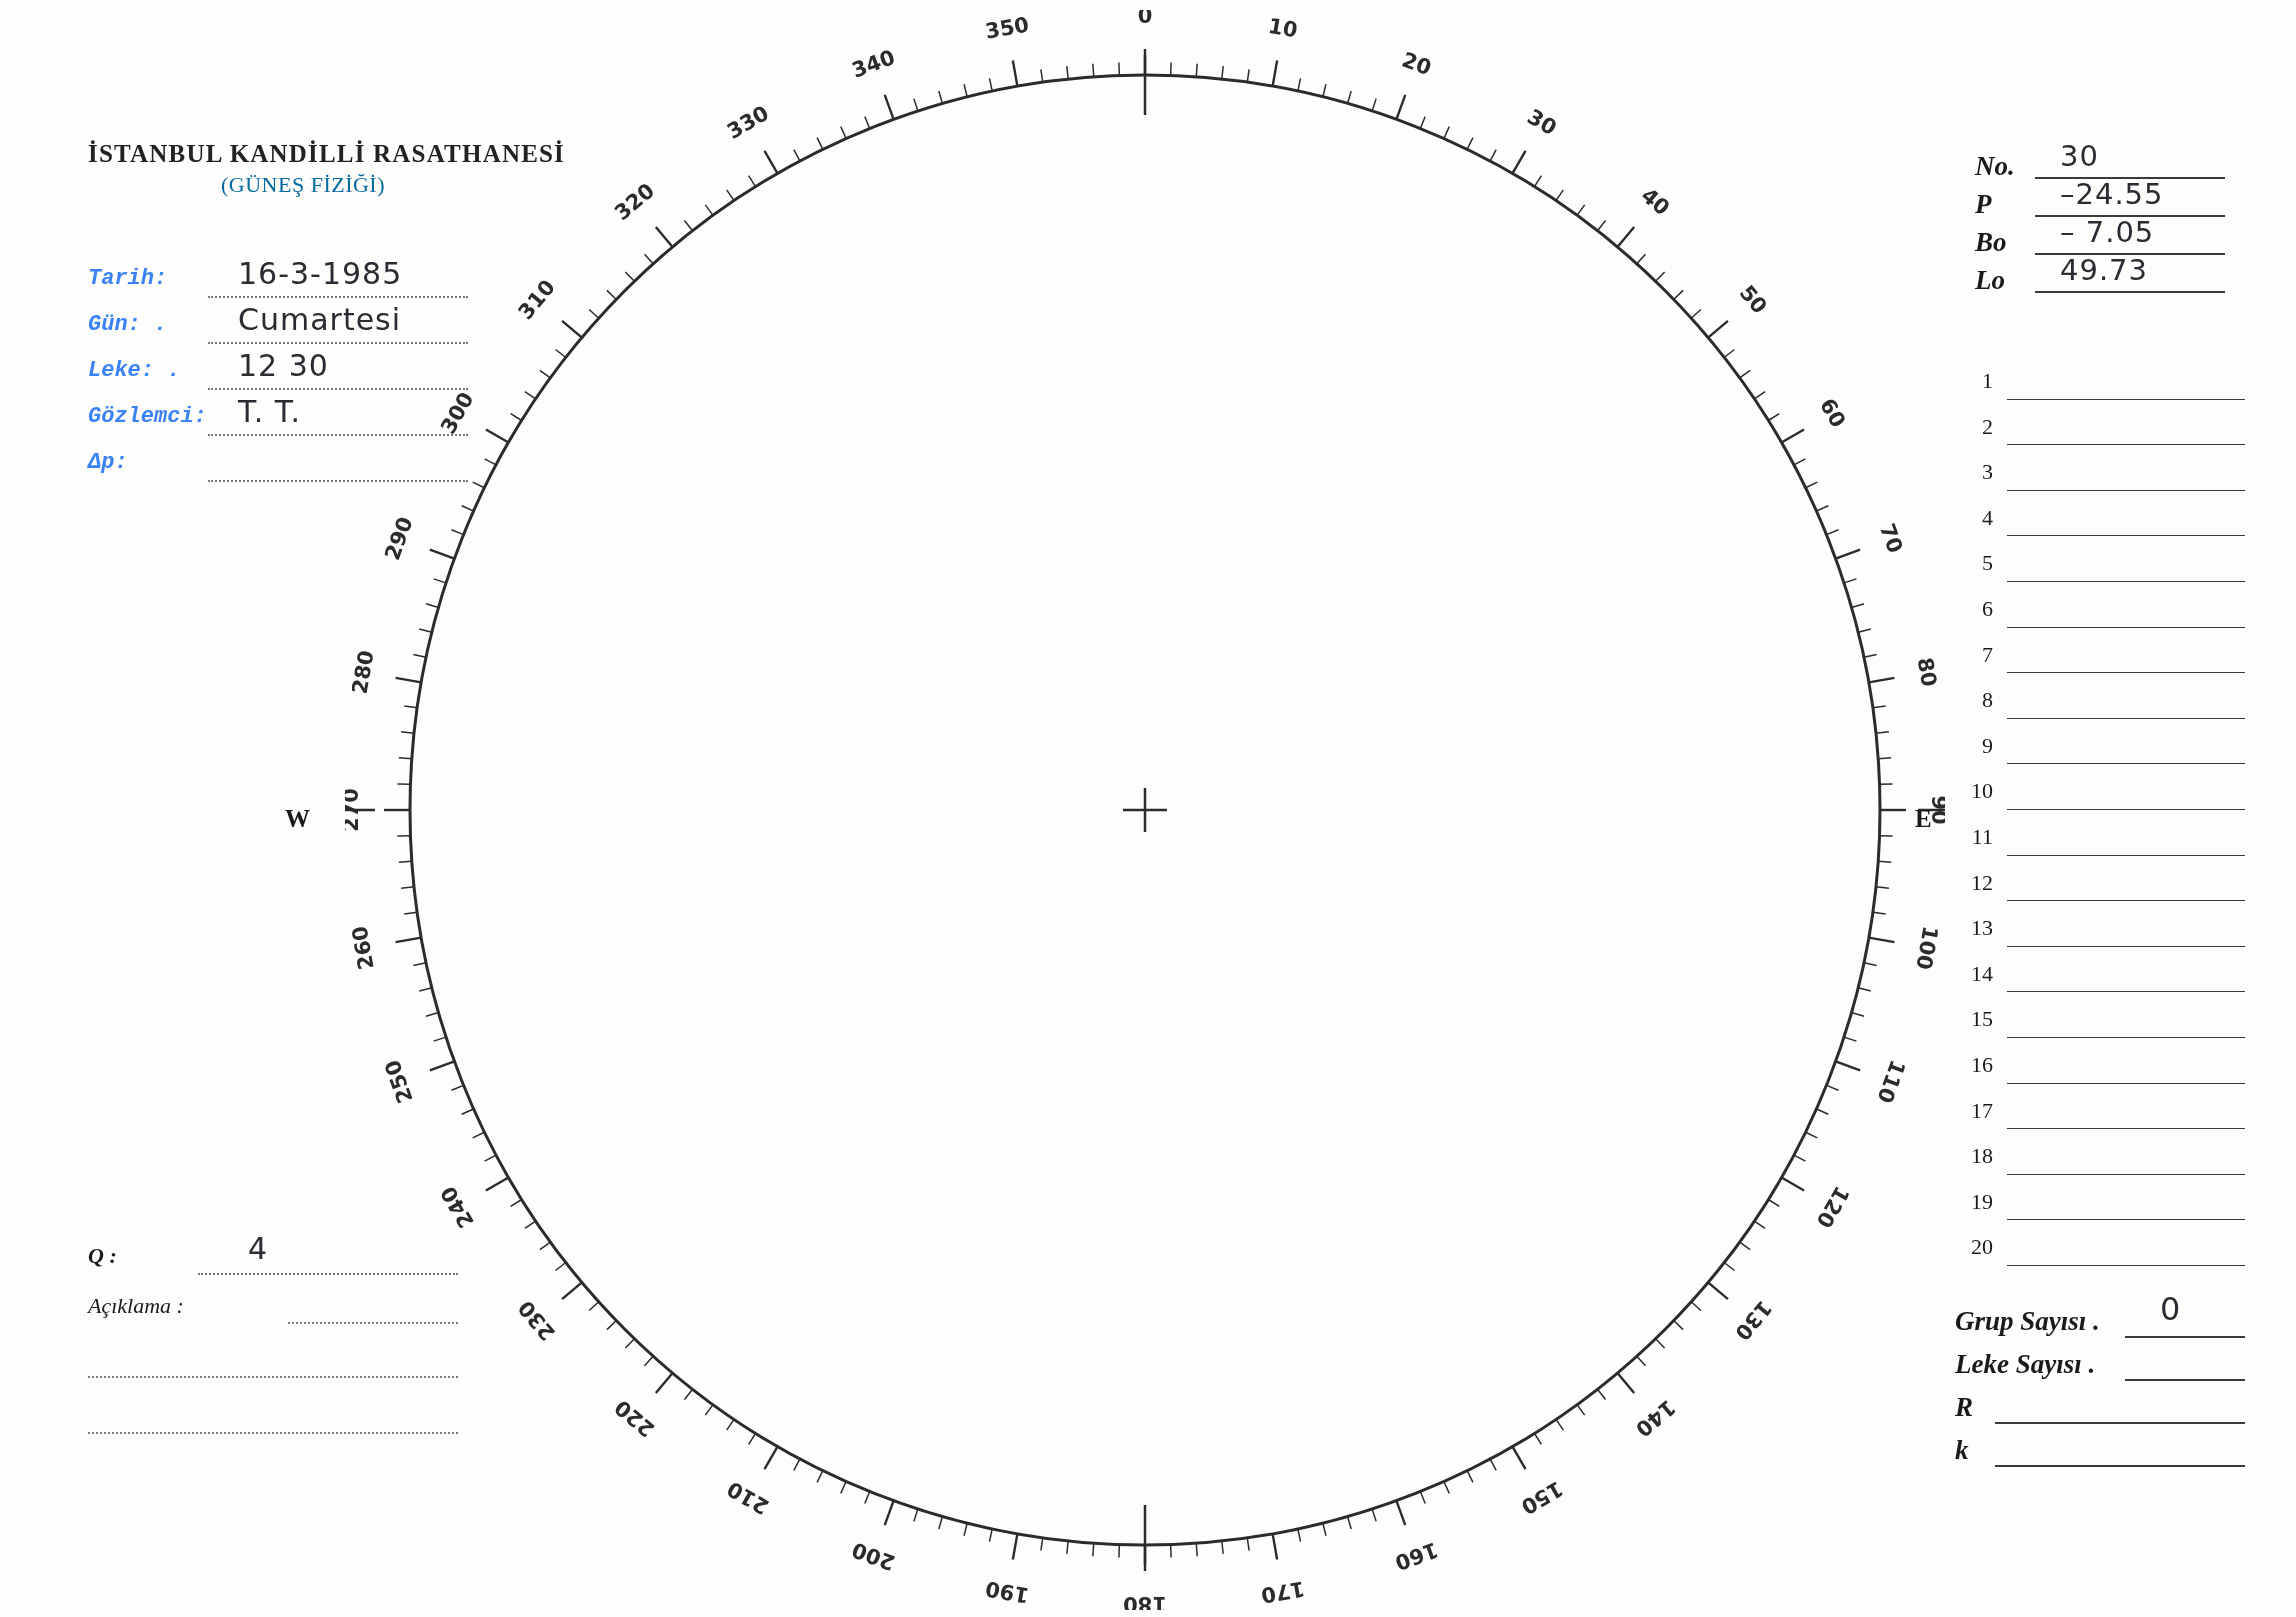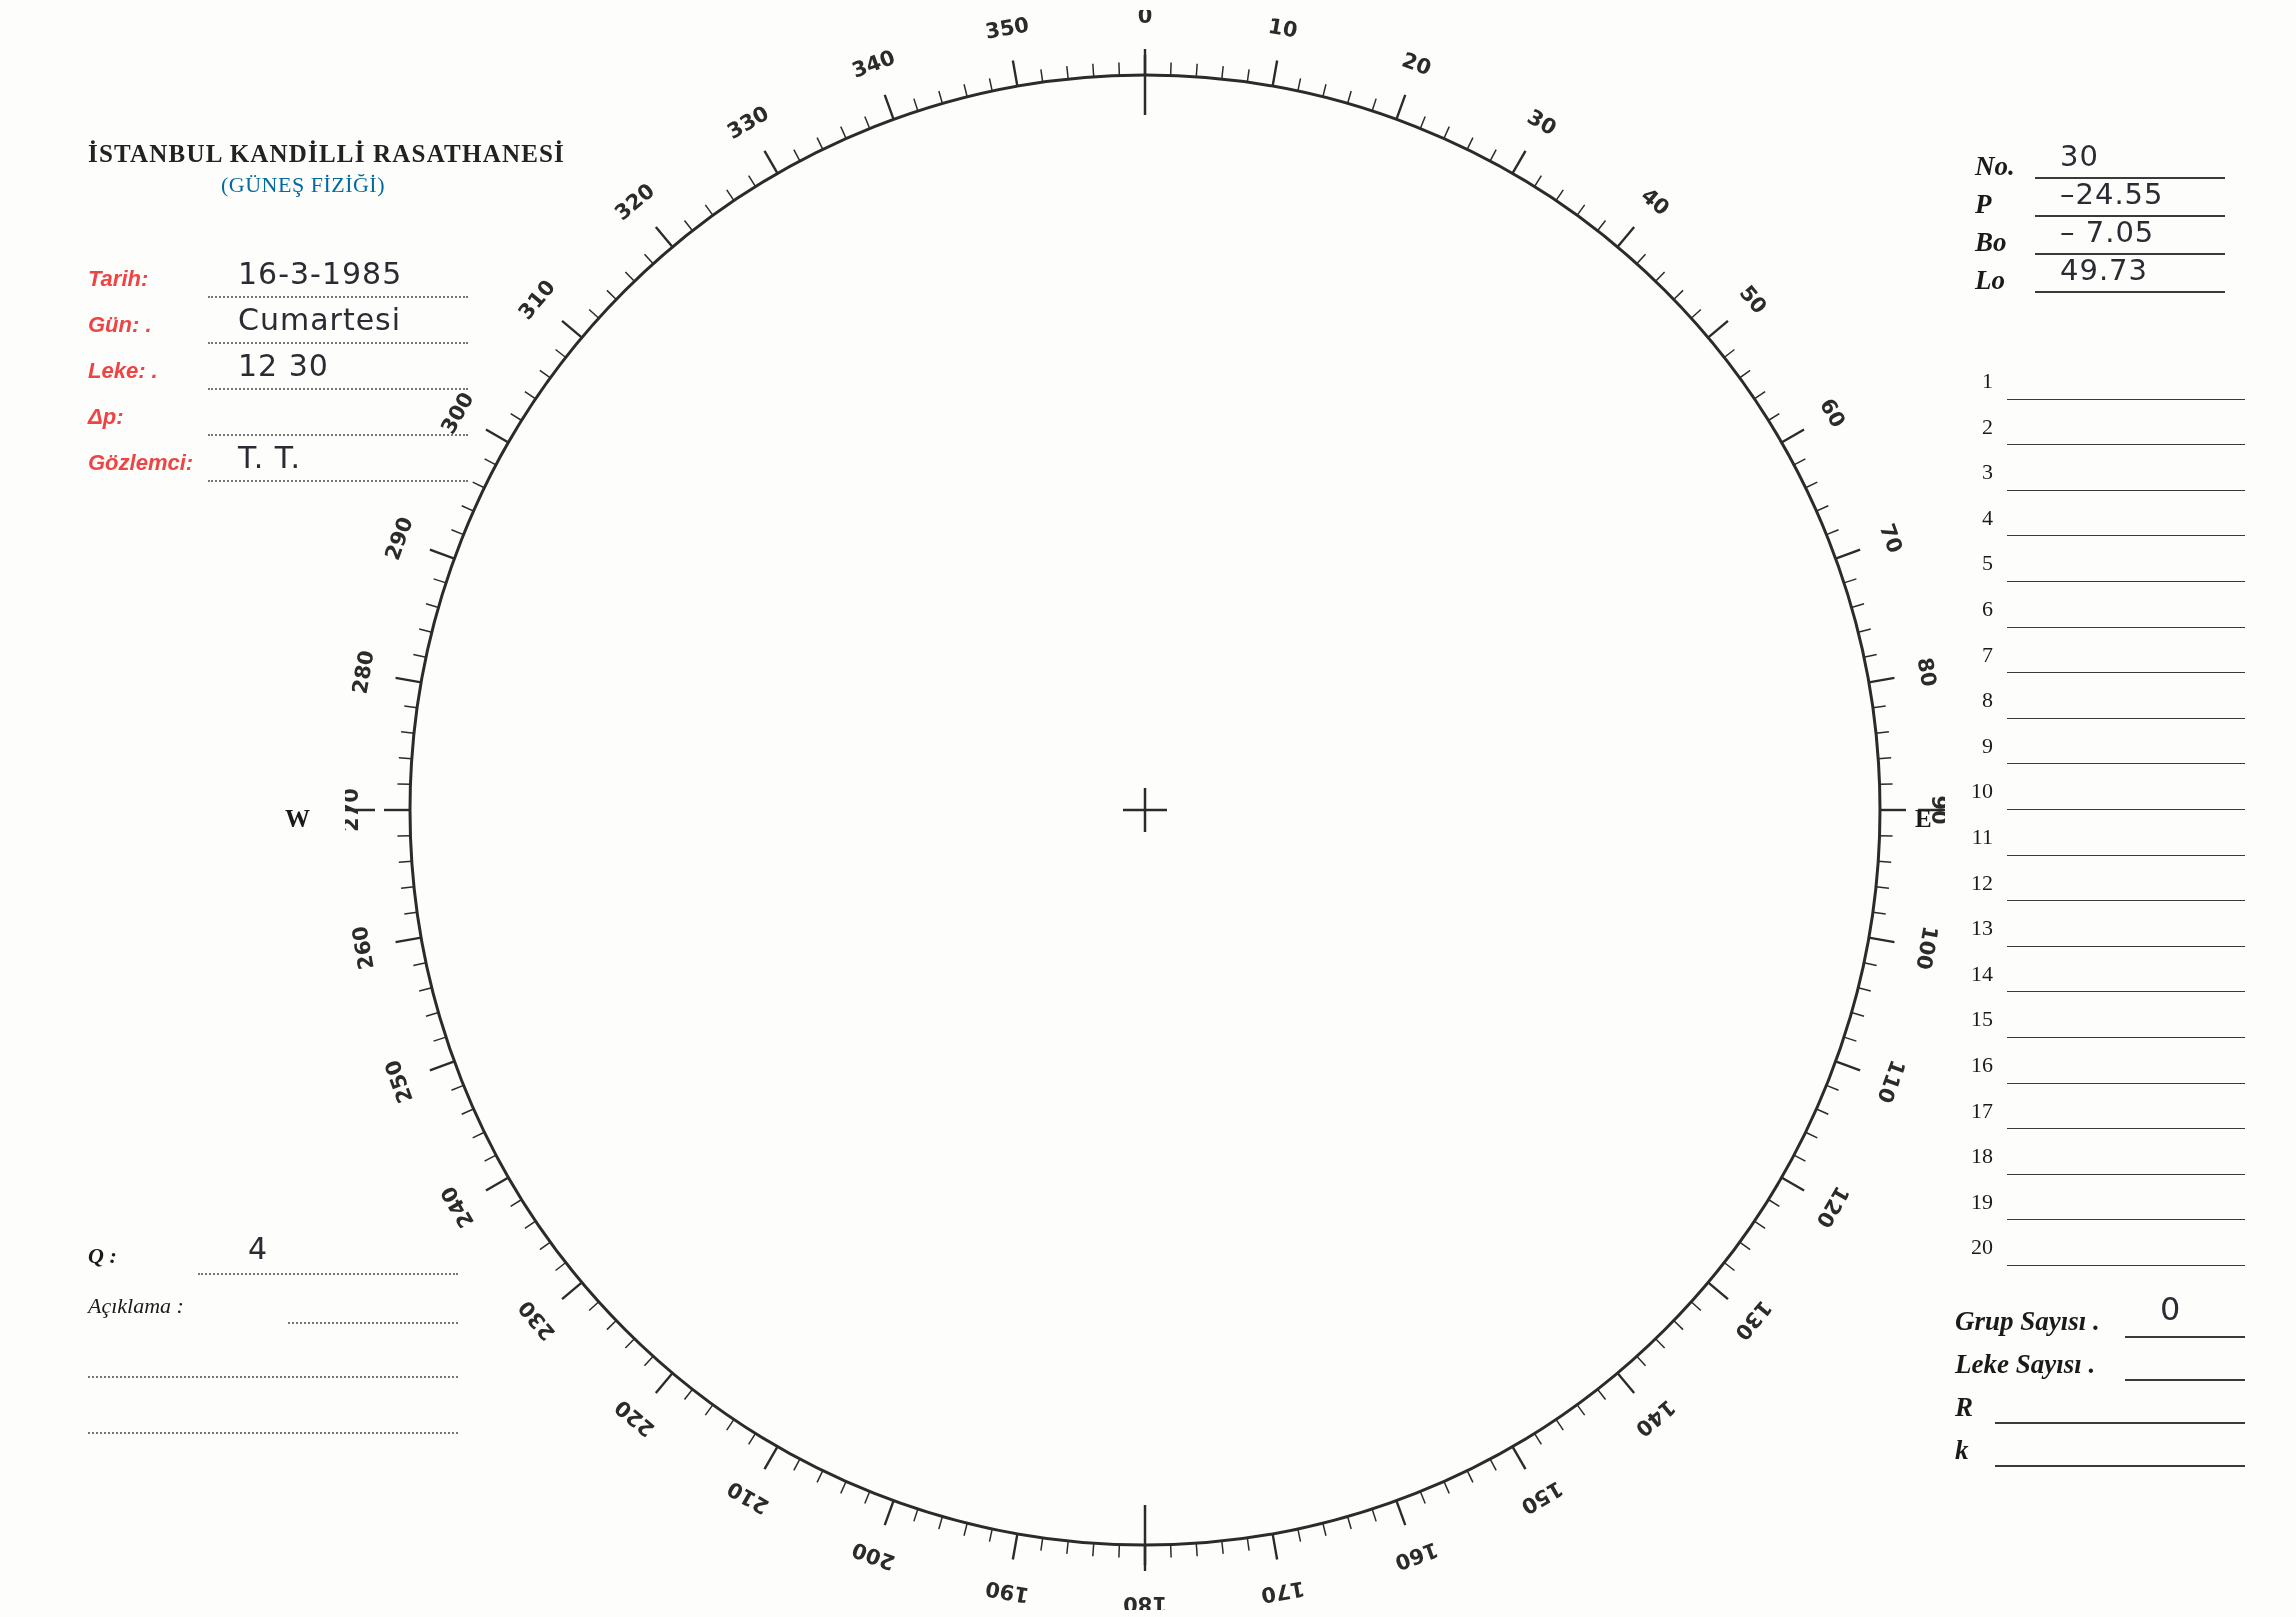--- a/index.html
+++ b/index.html
@@ -53,25 +53,25 @@
     width: 380px;
   }
   .field-row {
     position: relative;
     height: 46px;
   }
   .field-label {
     position: absolute;
     left: 0;
     top: 8px;
-    font-family: Liberation Sans, sans-serif;
+    font-family: Liberation Mono, monospace;
     font-style: italic;
     font-weight: bold;
     font-size: 22px;
-    color: #ef4444;
+    color: #3b82f6;
   }
   .field-dots {
     position: absolute;
     left: 120px;
     right: 0;
     bottom: 6px;
     border-bottom: 2px dotted #777;
     height: 1px;
   }
   .field-value {
@@ -212,28 +212,28 @@
       <span class="field-label">Gün: .</span>
       <span class="field-dots"></span>
       <span class="field-value hand">Cumartesi</span>
     </div>
     <div class="field-row">
       <span class="field-label">Leke: .</span>
       <span class="field-dots"></span>
       <span class="field-value hand">12 30</span>
     </div>
     <div class="field-row">
+      <span class="field-label">Gözlemci:</span>
+      <span class="field-dots"></span>
+      <span class="field-value hand">T. T.</span>
+    </div>
+    <div class="field-row">
       <span class="field-label">Δp:</span>
       <span class="field-dots"></span>
       <span class="field-value hand"></span>
-    </div>
-    <div class="field-row">
-      <span class="field-label">Gözlemci:</span>
-      <span class="field-dots"></span>
-      <span class="field-value hand">T. T.</span>
     </div>
   </div>
 
   <div class="q-block">
     <div class="q-row">
       <span class="q-label">Q :</span>
       <span class="q-dots"></span>
       <span class="q-value hand">4</span>
     </div>
     <span class="a-label">Açıklama :</span>

